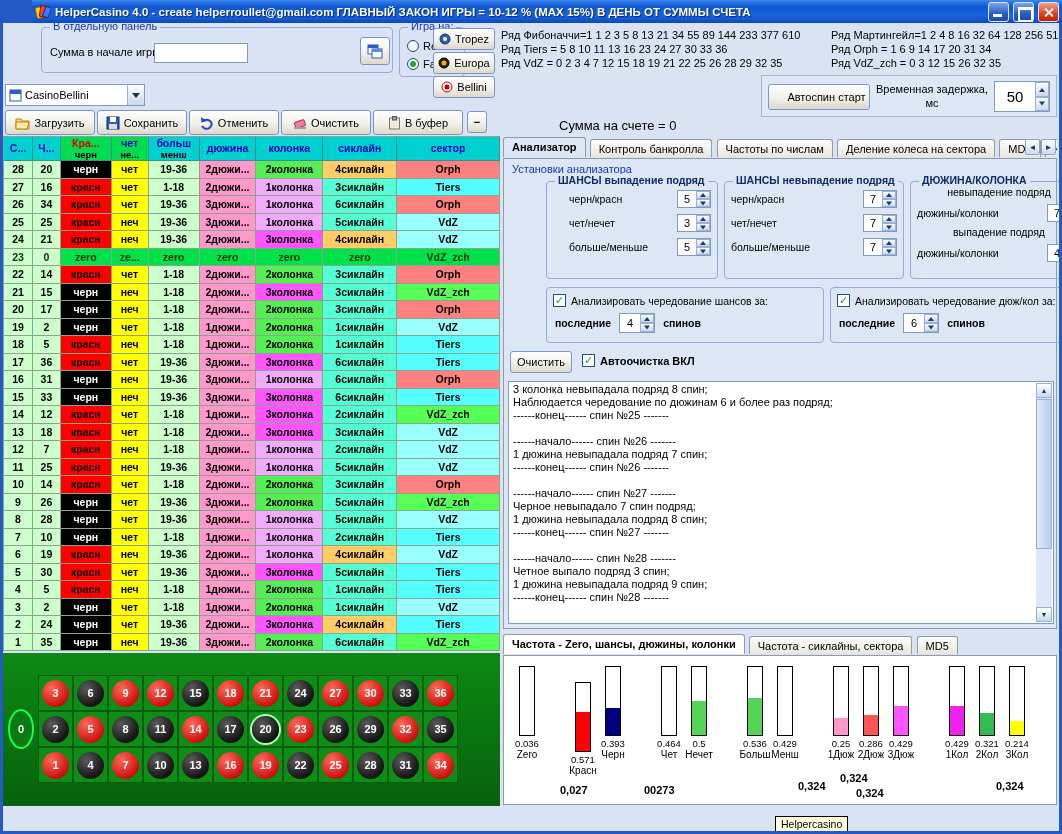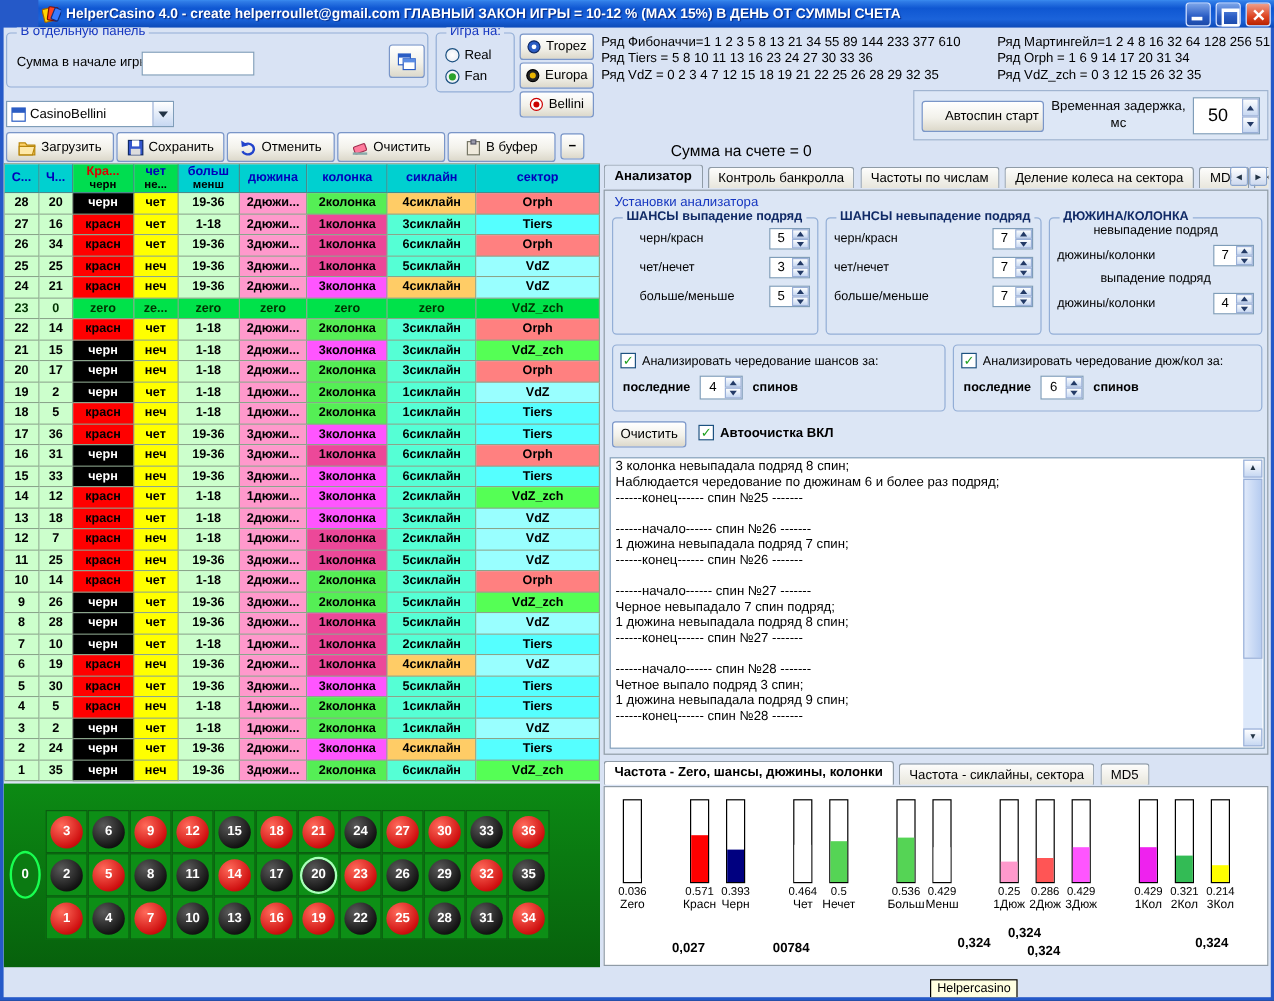--- a/index.html
+++ b/index.html
@@ -19,21 +19,21 @@
   #title-text { color:#fff; font-weight:bold; font-size:11.5px; text-shadow:1px 1px 1px #00227a; flex:1; white-space:nowrap; overflow:hidden; }
   .tb-btn { width:21px; height:20px; border-radius:3px; border:1px solid #dce6ff; position:relative; flex:none; }
   .tb-blue { background:linear-gradient(#7ba4e8,#2a5cc4 60%,#1c4aa8); }
   .tb-close { background:linear-gradient(#f0a08c,#dd4422 60%,#b82200); }
   .tb-min::after { content:""; position:absolute; left:4px; bottom:4px; width:9px; height:3px; background:#fff; }
   .tb-max::after { content:""; position:absolute; left:4px; top:4px; width:11px; height:10px; border:2px solid #fff; border-top-width:3px; }
   .tb-close::before,.tb-close::after { content:""; position:absolute; left:9px; top:4px; width:2px; height:11px; background:#fff; }
   .tb-close::before { transform:rotate(45deg); } .tb-close::after { transform:rotate(-45deg); }
   
   #content { position:absolute; left:3px; top:23px; right:3px; bottom:3px; background:#d9e3f4; overflow:hidden; }
-  .gbox { position:absolute; border:1px solid #93aed6; border-radius:4px; }
+  .gbox { position:absolute; border:1px solid #93aed6; border-radius:4px;margin-left:36px; }
   .gtitle { position:absolute; top:-8px; left:8px; background:#d9e3f4; padding:0 3px; font-size:11px; color:#1536c0; white-space:nowrap; }
   .xp-btn {
     display:flex; align-items:center; justify-content:center; gap:4px;
     background:linear-gradient(180deg,#ffffff,#f2f1ea 55%,#dcd8ca);
     border:1px solid #7a96c8; border-radius:3px; font-size:11px; cursor:pointer; position:absolute;
   }
   .field { background:#fff; border:1px solid #7f9db9; position:absolute; }
   
   .radio { width:12px; height:12px; border-radius:50%; border:1px solid #1c5180; background:radial-gradient(#fff,#e4e9f2); display:inline-block; position:relative; flex:none; }
   .radio.checked::after { content:""; position:absolute; inset:2px; border-radius:50%; background:#2ca22c; }
@@ -62,21 +62,21 @@
   .hcell { height:24px; display:flex; flex-direction:column; align-items:center; justify-content:center;
            background:#00d0d0; color:#0000bb; font-size:10.5px; font-weight:bold; line-height:11px;
            border-right:1px solid #4a8a8a; border-bottom:1px solid #4a8a8a; overflow:hidden; }
   .hcell .l2 { color:#000; font-size:9.5px; }
   .hdr-green { background:#00dd50; }
   .t-red { color:#dd0000; }
   .w0{width:29px}.w1{width:28px}.w2{width:51px}.w3{width:37px}.w4{width:51px}
   .w5{width:57px}.w6{width:67px}.w7{width:74px}.w8{width:103px}
   .bg-num{background:#ccffcc}.bg-red{background:#ff0000}.bg-black{background:#000;color:#fff}
   .bg-yellow{background:#ffff00}.bg-pale{background:#ccffcc}.bg-doz{background:#ff99cc}
-  .bg-col1{background:#ec4899}.bg-col2{background:#55ee55}.bg-col3{background:#ff55ff}
+  .bg-col1{background:#f0abfc}.bg-col2{background:#55ee55}.bg-col3{background:#ff55ff}
   .bg-six{background:#55ffd5}.bg-six4{background:#ffcc66}
   .bg-orph{background:#ff8080}.bg-tiers{background:#55ffff}.bg-vdz{background:#99ffff}.bg-zch{background:#55ff55}
   .row-zero .cell { background:#00e24a; color:#003300; }
   .row-zero .cell.bg-num { background:#ccffcc; }
   
   #board { position:absolute; left:0; top:630px; width:497px; height:153px;
            background:linear-gradient(180deg,#0c8a14,#07610c); }
   #board-grid { position:absolute; left:35px; top:22px; display:grid; grid-template-columns:repeat(12,35px); grid-auto-rows:36px; }
   .bcell { border:1px solid #0a5c10; background:#0d8f16; display:flex; align-items:center; justify-content:center; cursor:pointer; }
   .chip { width:27px; height:27px; border-radius:50%; display:flex; align-items:center; justify-content:center;
@@ -1028,21 +1028,21 @@
       <div id="bars">
 
           <div class="bar-cell" style="margin-left: 8px;">
             <div class="bar">
               <div class="bar-fill" style="background: rgb(255, 255, 255); height: 4%;"></div>
             </div>
             <div class="bar-v">0.036</div>
             <div class="bar-l">Zero</div>
           </div>
 
-          <div class="bar-cell" style="margin-left: 26px;">
+          <div class="bar-cell" style="margin-left: 26px; margin-top: 16px;">
             <div class="bar">
               <div class="bar-fill" style="background: rgb(255, 0, 0); height: 57%;"></div>
             </div>
             <div class="bar-v">0.571</div>
             <div class="bar-l">Красн</div>
           </div>
 
           <div class="bar-cell">
             <div class="bar">
               <div class="bar-fill" style="background: rgb(0, 0, 128); height: 39%;"></div>
@@ -1128,21 +1128,21 @@
               <div class="bar-fill" style="background: rgb(255, 255, 0); height: 21%;"></div>
             </div>
             <div class="bar-v">0.214</div>
             <div class="bar-l">3Кол</div>
           </div>
         </div>
       <div>
 
           <div class="group-val" style="left: 8px; top: 128px; padding-left: 48px;">0,027</div>
 
-          <div class="group-val" style="left: 140px; top: 128px;">00784</div>
+          <div class="group-val" style="left: 140px; top: 128px;">00273</div>
 
           <div class="group-val" style="left: 294px; top: 124px;">0,324</div>
 
           <div class="group-val" style="left: 336px; top: 116px;">0,324</div>
 
           <div class="group-val" style="left: 352px; top: 131px;">0,324</div>
 
           <div class="group-val" style="left: 492px; top: 124px;">0,324</div>
         </div>
     </div>

